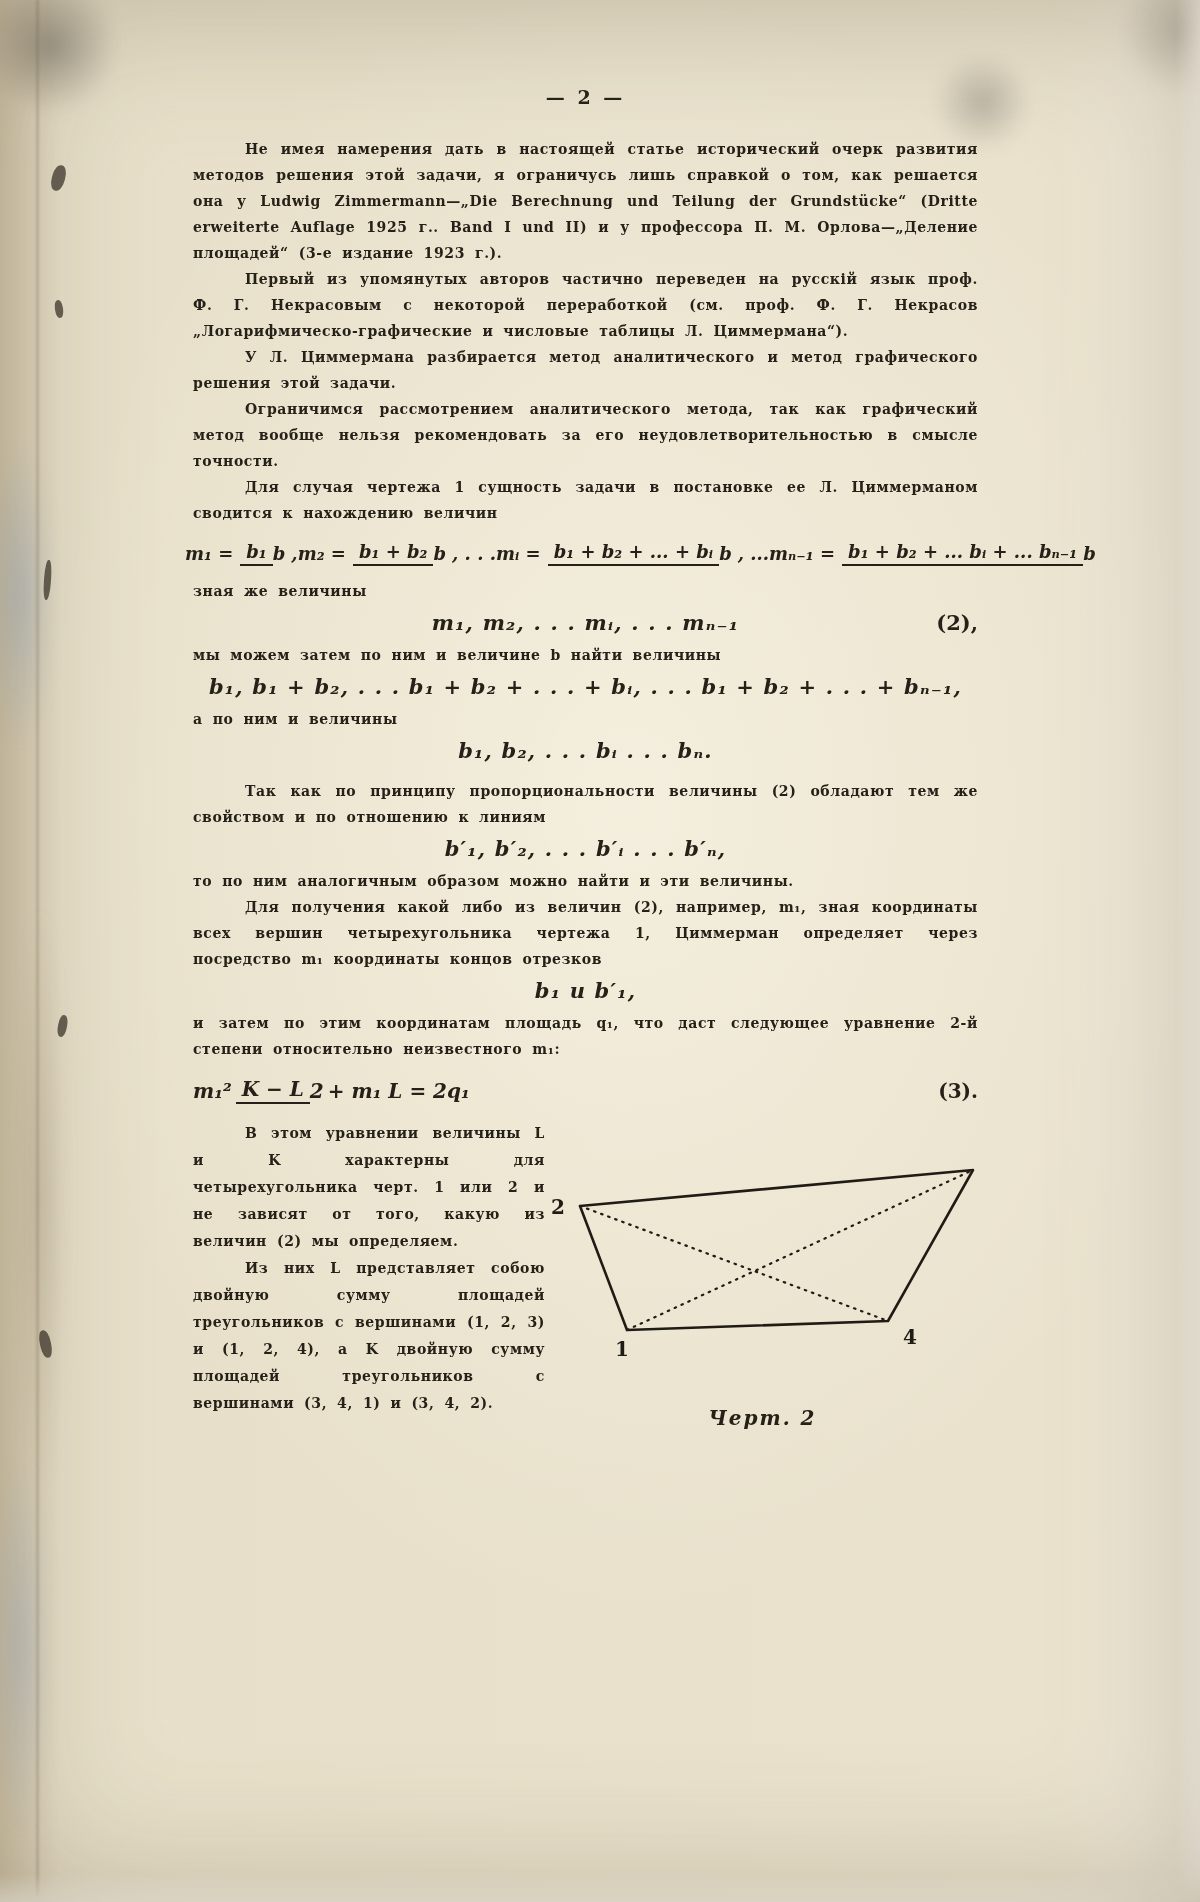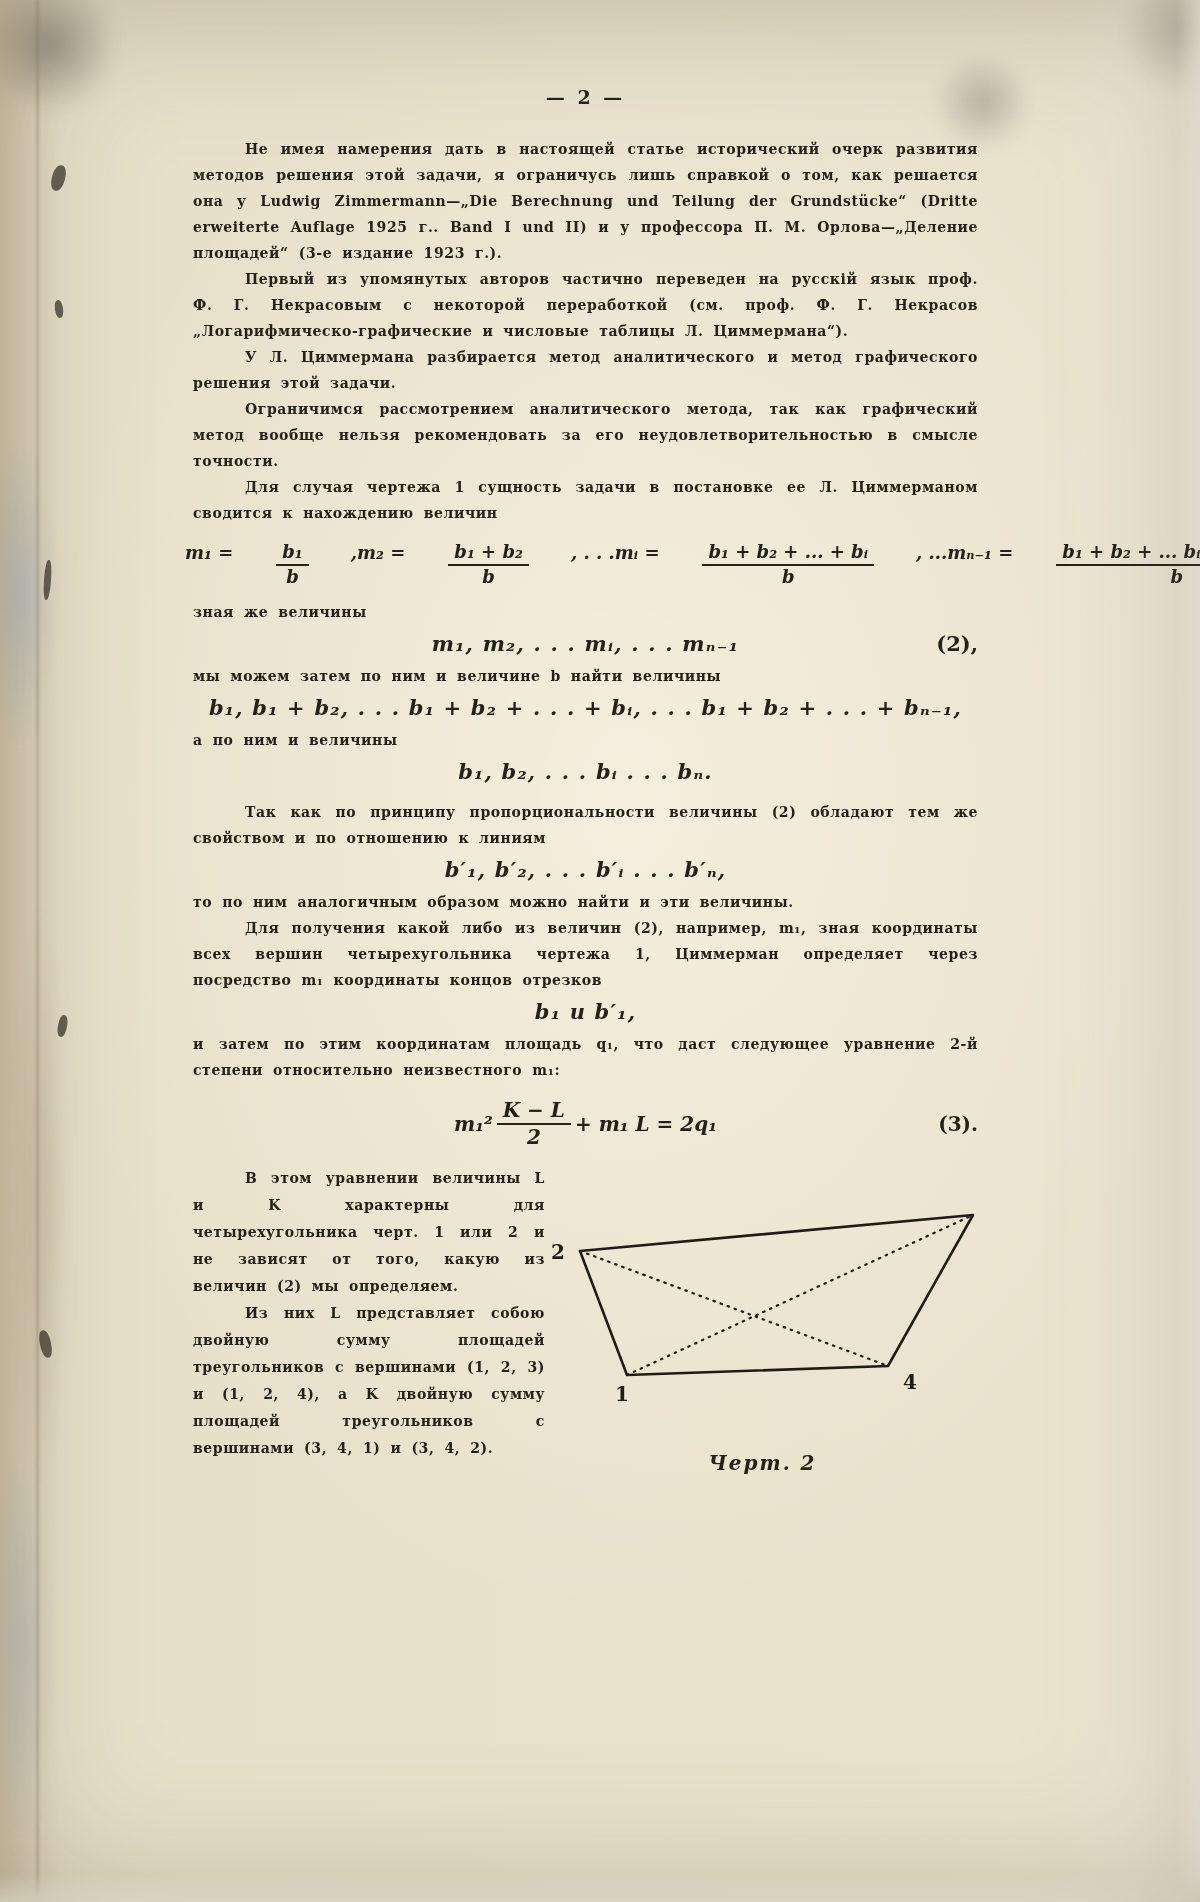--- a/index.html
+++ b/index.html
@@ -34,35 +34,35 @@
   .indent{text-indent:52px;}
 
   .math{font-style:italic;}
 
   .formula-row{
     display:flex;justify-content:space-between;align-items:center;flex-wrap:nowrap;
     font-style:italic;font-weight:700;font-size:18px;
     margin:16px 0 12px -8px;width:calc(100% + 26px);
     white-space:nowrap;
   }
-  .fterm{display:inline-flex;white-space:nowrap;gap:36px;}
-  .frac{display:inline-flex;flex-direction:column;align-items:center;margin:0 4px;line-height:1.15;}
+  .fterm{display:inline-flex;align-items:center;white-space:nowrap;}
+  .frac{display:inline-flex;flex-direction:row;align-items:center;margin:0 4px;line-height:1.15;}
   .frac .num{border-bottom:2px solid #262118;padding:0 6px 1px;}
   .frac .den{padding-top:1px;}
   .lhs{margin-right:3px;}
   .sep{margin-left:2px;}
 
   .display-line{
     position:relative;text-align:center;
     font-weight:700;font-style:italic;font-size:21px;
     letter-spacing:1.2px;margin:6px 0;line-height:26px;
   }
   .eq-label{position:absolute;right:0;top:0;font-style:normal;font-weight:700;letter-spacing:0;}
 
-  .eq3{display:flex;justify-content:center;align-items:center;position:relative;
+  .eq3{display:flex;justify-content:flex-start;align-items:center;position:relative;
        font-style:italic;font-weight:700;font-size:20px;margin:16px 0 12px;}
   .eq3 .eq-label{top:50%;transform:translateY(-50%);}
 
   .columns{display:flex;margin-top:16px;}
   .col-left{width:352px;flex:none;}
   .col-left .para{line-height:27px;}
   .col-right{flex:1;padding-top:38px;text-align:center;}
   .col-right svg{display:block;margin:0 auto;overflow:visible;}
   .fig-caption{font-style:italic;font-weight:700;font-size:20px;letter-spacing:2px;margin-top:36px;}
   .fig-label{font-weight:700;font-size:20px;fill:#201c15;font-family:"DejaVu Serif",serif;}

